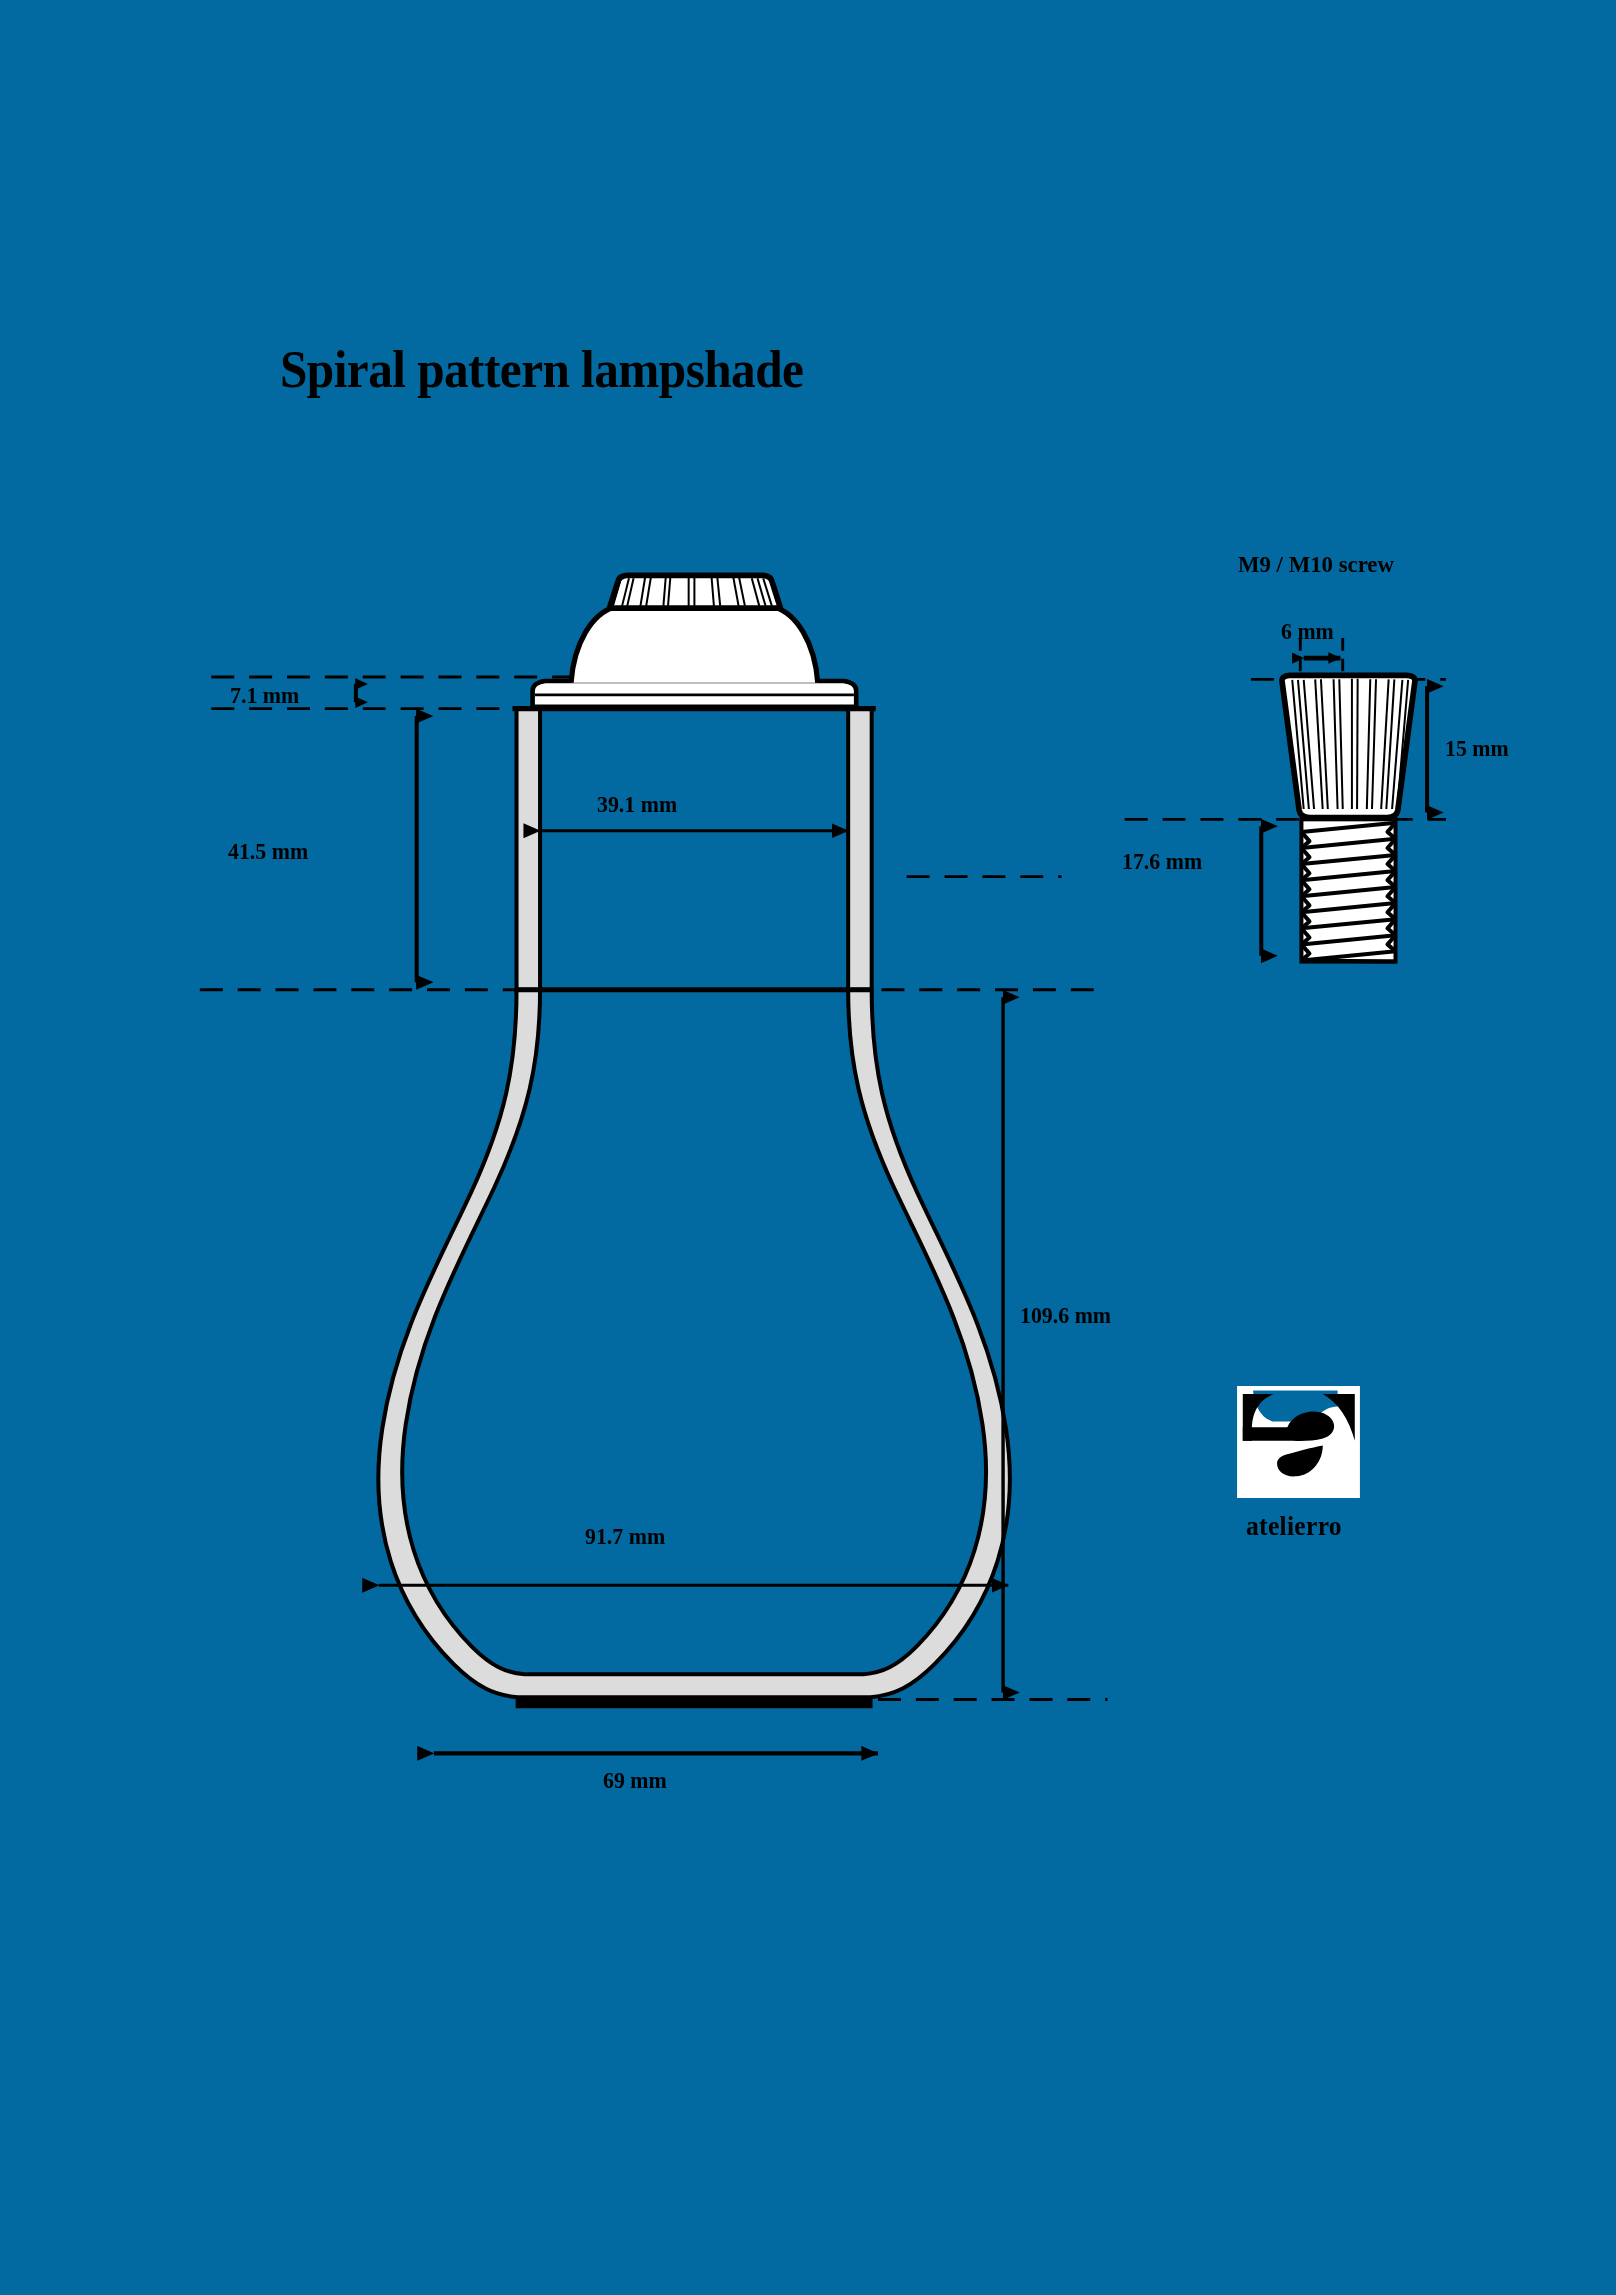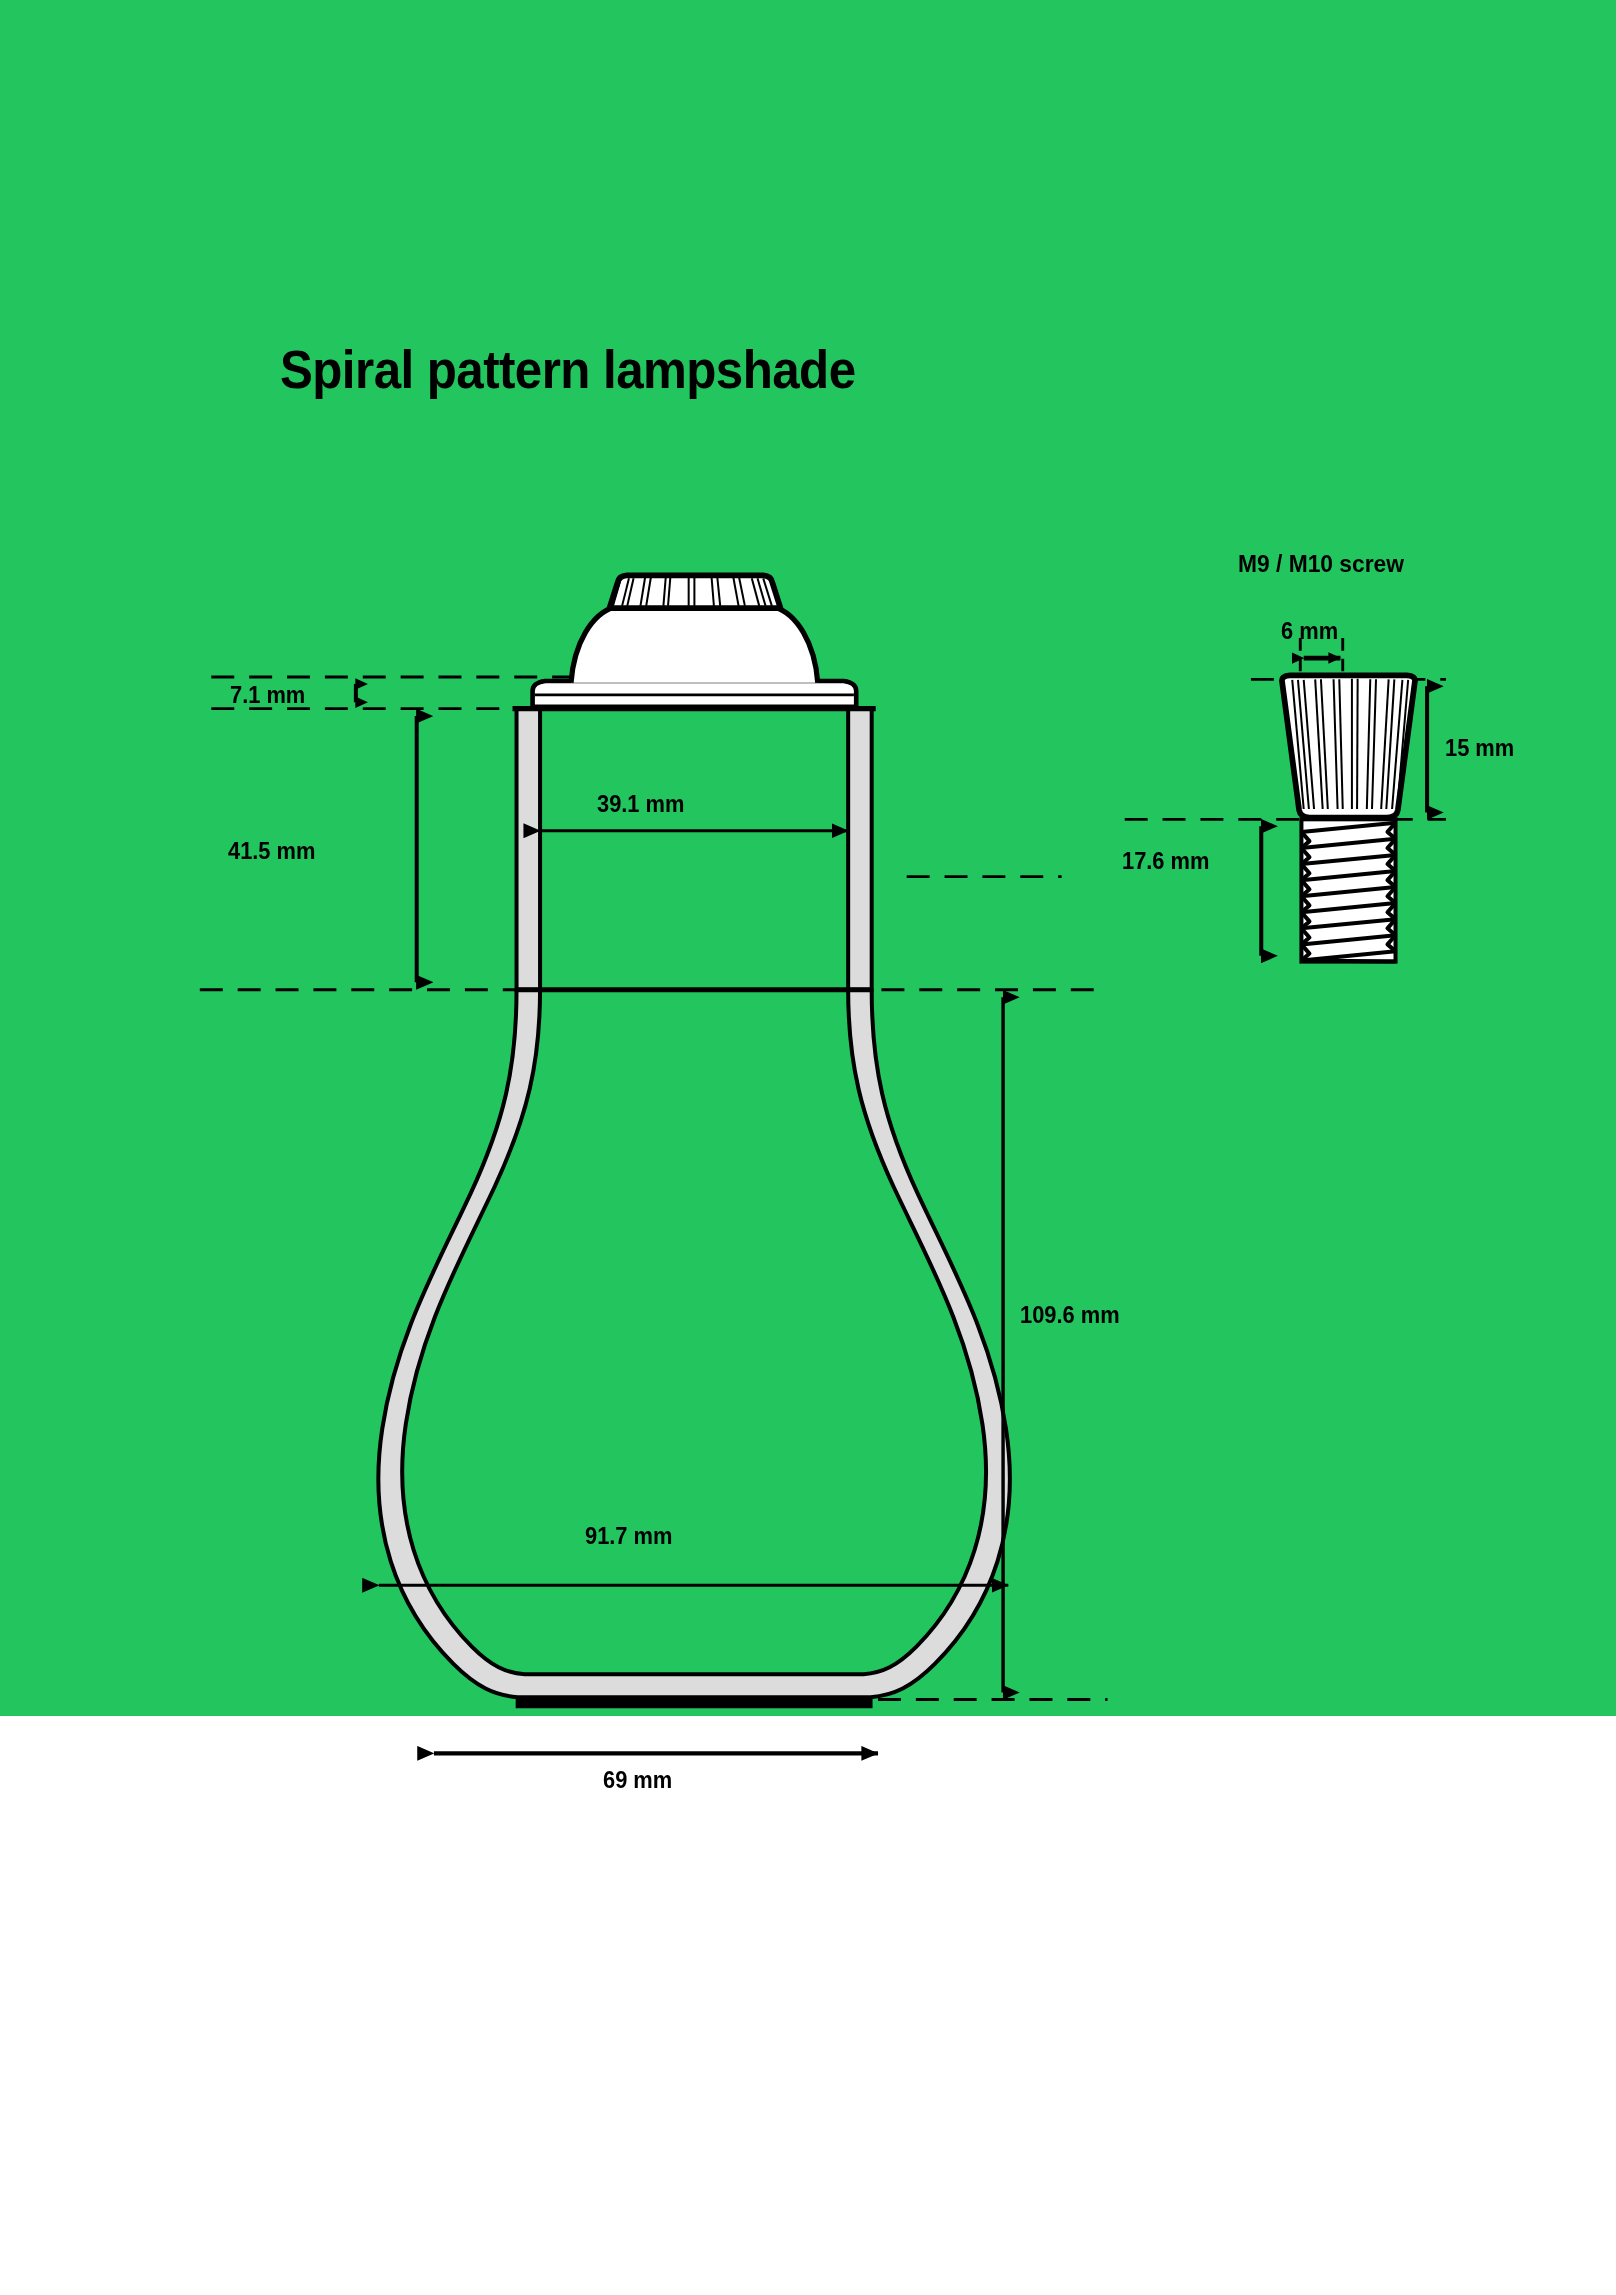--- a/index.html
+++ b/index.html
@@ -13,22 +13,23 @@
     height: 2295px;
     position: relative;
     overflow: hidden;
     font-family: "Liberation Sans", sans-serif;
     color: #000000;
   }
   #sheet {
     position: absolute;
     inset: 0;
     width: 1616px;
-    height: 1716px;
-    background: #22c55e;
+    height: 2295px;
+    background: #0369a1;
+    font-family: Liberation Serif, serif;
   }
   #drawing {
     position: absolute;
     left: 0;
     top: 0;
     width: 1616px;
     height: 2295px;
     display: block;
   }
   
@@ -286,15 +287,39 @@
   <div class="lbl" style="left:603px; top:1769px;">69 mm</div>
 
   <div class="lbl screwtitle" style="left:1238px; top:552px;">M9 / M10 screw</div>
 
   <div class="lbl" style="left:1281px; top:620px;">6 mm</div>
 
   <div class="lbl" style="left:1445px; top:737px;">15 mm</div>
 
   <div class="lbl" style="left:1122px; top:850px;">17.6 mm</div>
 
+  <div id="logo-wrap">
+    <svg id="logo-mark" viewBox="0 0 215 196" xmlns="http://www.w3.org/2000/svg">
+      <path d="M0 0 H215 V196 H0 Z
+               M0 0 M28 8
+               C 28 8, 30 52, 62 62
+               L 132 62
+               C 132 62, 150 36, 176 36
+               L 176 8 Z" fill="#ffffff"></path>
+
+      <g fill="#000000">
+
+        <path d="M10 14 H64 C34 26 26 52 26 76 V96 H10 Z"></path>
+
+        <path d="M150 14 H206 V96 C196 58 176 28 150 14 Z"></path>
+
+        <path d="M10 72 H88 C96 52 122 40 146 46 C176 54 178 84 150 92
+                 C130 98 104 96 86 96 H10 Z"></path>
+
+        <path d="M86 120 C120 110 140 106 150 104 C150 132 130 156 104 158
+                 C82 160 70 148 70 136 C70 128 76 123 86 120 Z"></path>
+      </g>
+    </svg>
+    <div id="logo-word">atelierro</div>
+  </div>
 
 </div>
 
 
 </body></html>

